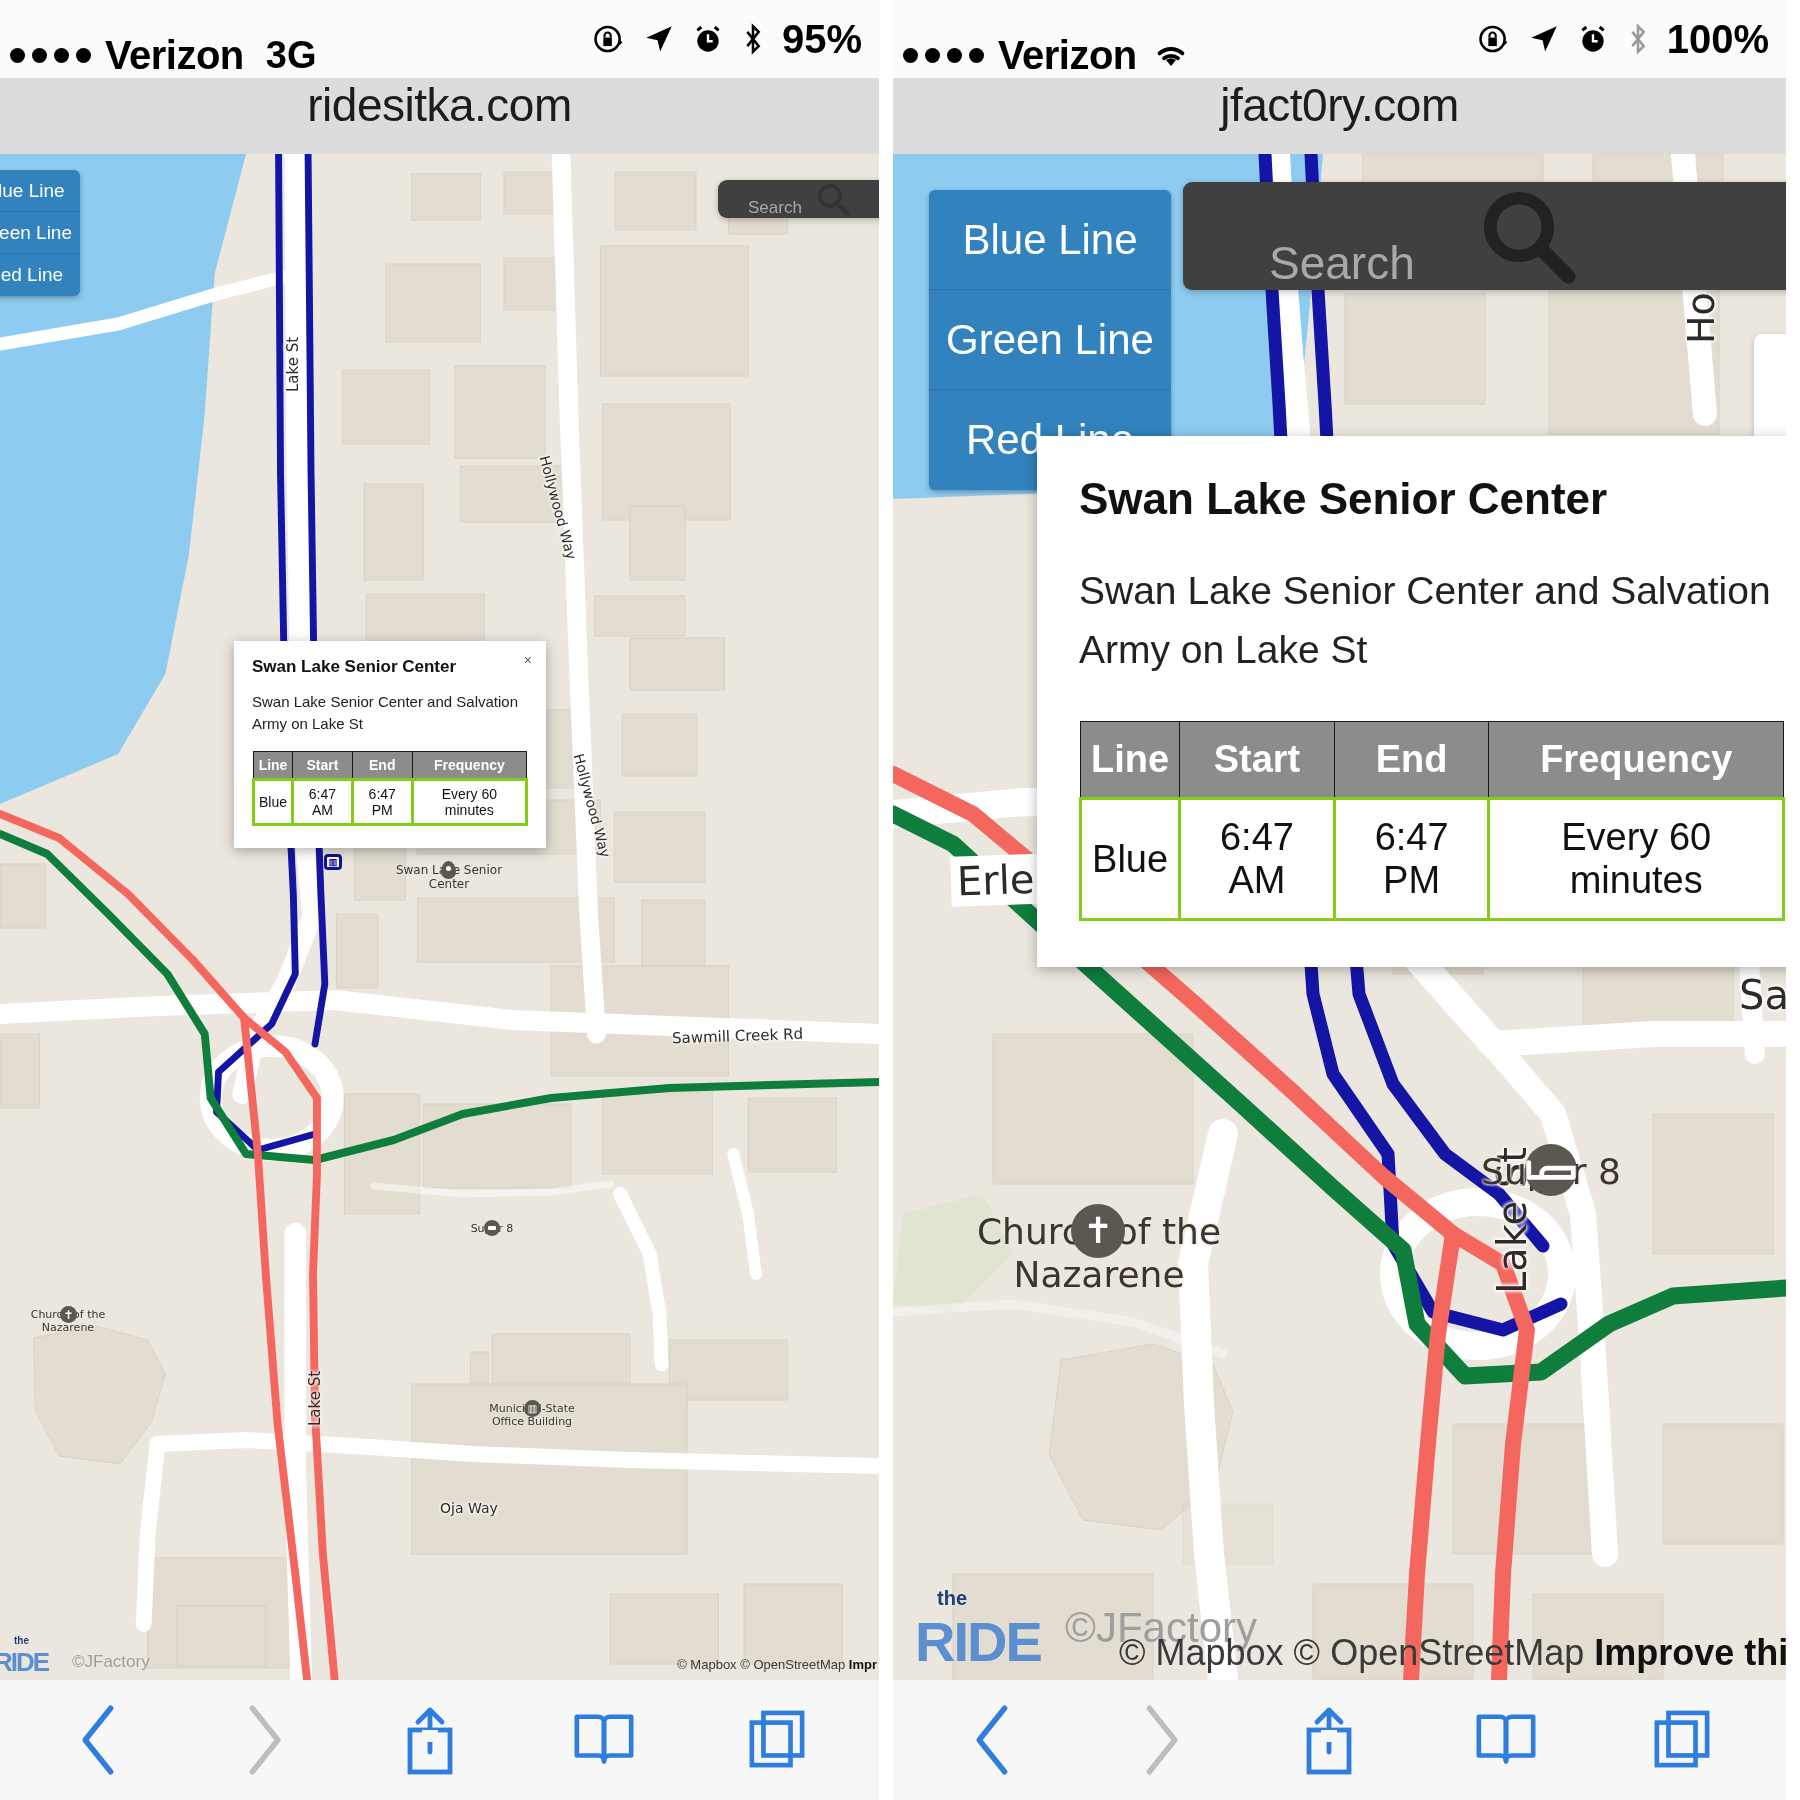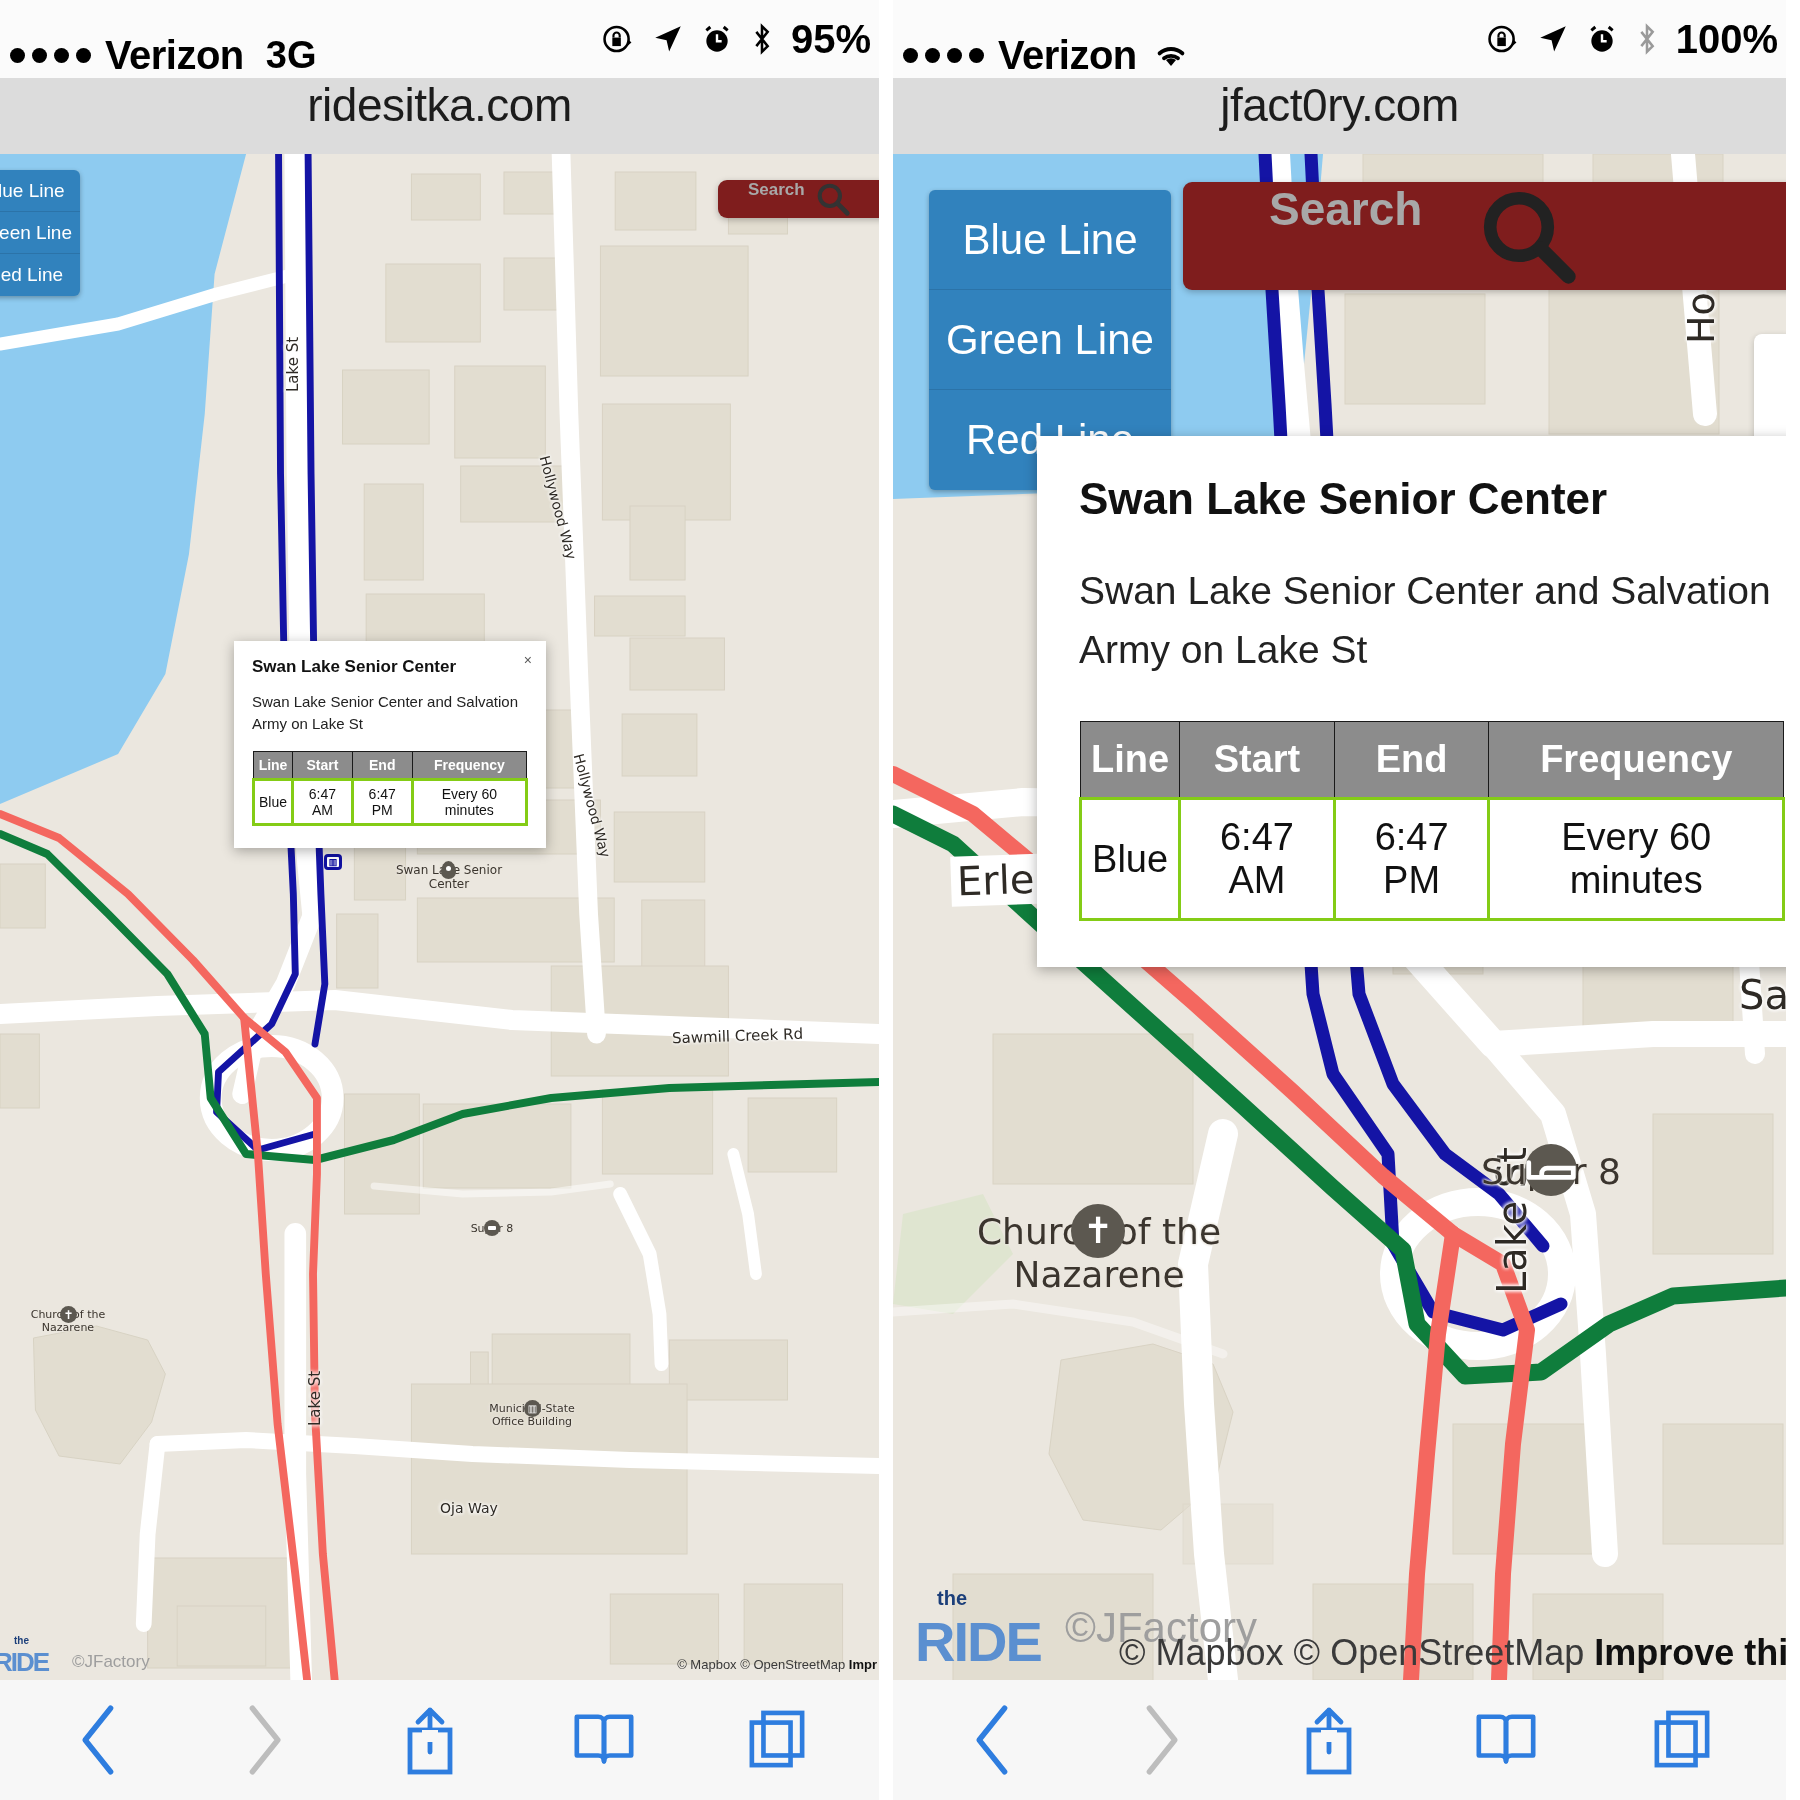--- a/index.html
+++ b/index.html
@@ -21,21 +21,21 @@
     font-weight: bold; color: #000;
     position: relative;
   }
   .sb-left { display: flex; align-items: center; gap: 14px; padding-left: 10px; }
   .dots { display: flex; gap: 7px; align-items: center; }
   .dot { width: 15px; height: 15px; border-radius: 50%; background: #000; }
   .carrier { font-size: 40px; letter-spacing: -0.5px; }
   .netw { font-size: 38px; margin-left: 8px; }
   .sb-time { position: absolute; left: 0; right: 0; text-align: center; font-size: 40px; }
   .sb-right {
-    position: absolute; right: 8px; top: 0; bottom: 0;
+    position: absolute; right: 17px; top: 0; bottom: 0;
     display: flex; align-items: center; gap: 16px;
   }
   .sb-right svg { display: block; }
   .battery { font-size: 40px; font-weight: bold; }
   .wifi-ico { display:block; }
 
   
   .urlbar {
     height: 76px; background: #dcdcdc;
     display: flex; align-items: flex-start; justify-content: center;
@@ -67,23 +67,23 @@
   .linefilter .lb:last-child { border-bottom: none; }
 
   .left .linefilter { left: -30px; top: 16px; width: 110px; }
   .left .linefilter .lb { height: 42px; font-size: 19px; }
   .right .linefilter { left: 36px; top: 36px; width: 242px; }
   .right .linefilter .lb { height: 100px; font-size: 42px; }
 
   
   .searchbox {
     position: absolute; z-index: 28;
-    background: #7f1d1d; border-radius: 9px;
+    background: #404040; border-radius: 9px;
     box-shadow: 0 2px 6px rgba(0,0,0,.25);
-    display: flex; align-items: flex-start; font-weight: bold;
+    display: flex; align-items: flex-end;
   }
   .left .searchbox  { left: 718px; top: 26px; width: 230px; height: 38px; padding-left: 16px; gap: 14px; }
   .right .searchbox { left: 290px; top: 28px; width: 690px; height: 108px; padding-left: 48px; gap: 38px; }
   .searchbox .ph { color: #a8a8a8; }
   .left .searchbox .ph  { font-size: 17px; }
   .right .searchbox .ph { font-size: 46px; }
 
   
   .popup {
     position: absolute; z-index: 40;

